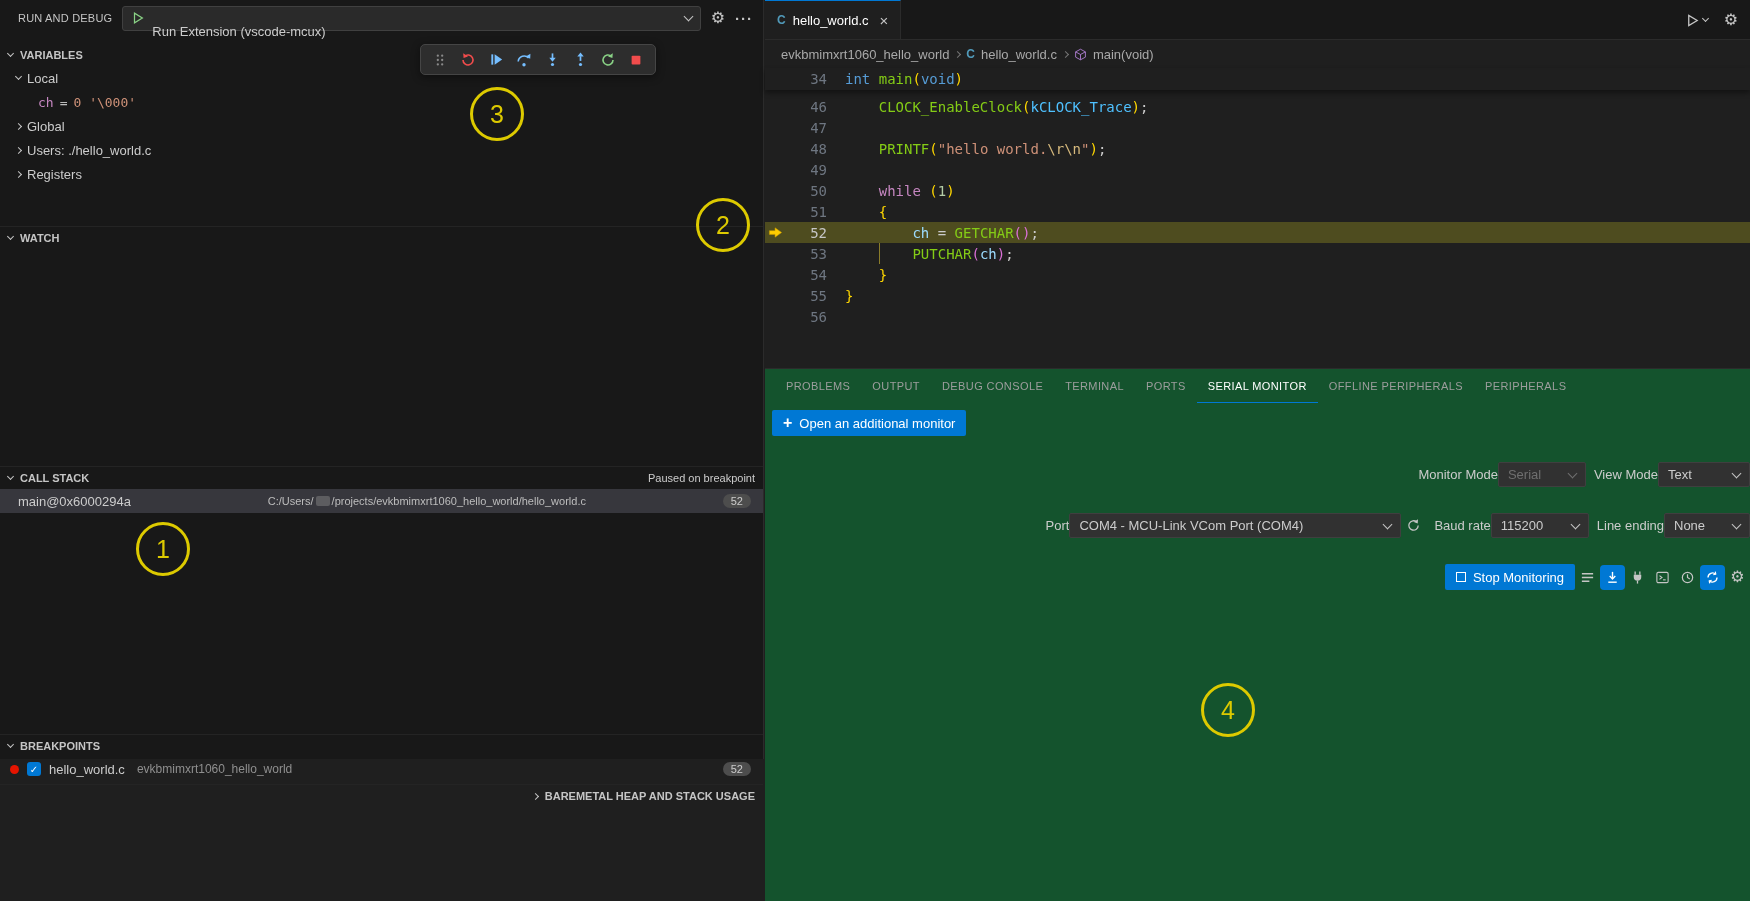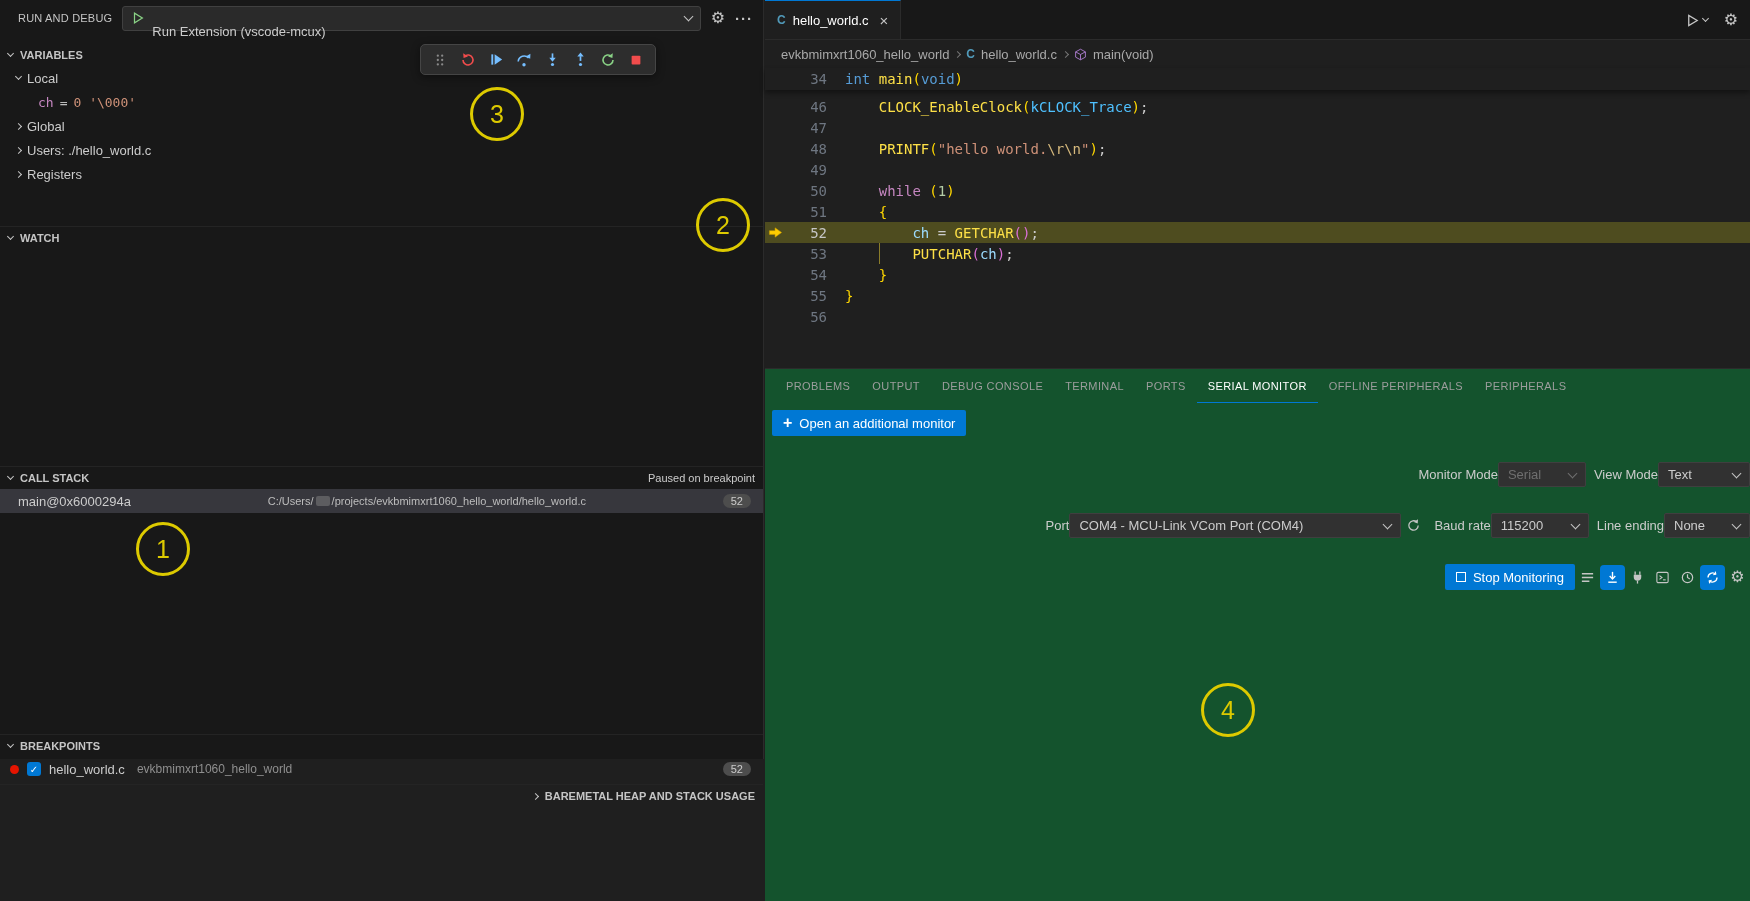--- a/index.html
+++ b/index.html
@@ -63,21 +63,21 @@
   .sticky { height:22px; display:flex; align-items:center; background:#1f1f1f; box-shadow:0 3px 5px rgba(0,0,0,.4); position:relative; z-index:5;
             font-family:"DejaVu Sans Mono", monospace; font-size:14px; }
   .code { position:relative; padding-top:6px; font-family:"DejaVu Sans Mono", monospace; font-size:14px; }
   .cline { display:flex; align-items:center; height:21px; position:relative; }
   .cline.cur { background:#4e4c1f; }
   .bpm { width:20px; display:flex; align-items:center; justify-content:center; flex:none; }
   .gut { width:42px; text-align:right; color:#6e7681; flex:none; }
   .cline.cur .gut { color:#c6c6c6; }
   .ctext { margin-left:18px; white-space:pre; }
   .tk-p { color:#cccccc; } .tk-kw { color:#569cd6; } .tk-ctrl { color:#c586c0; }
-  .tk-fn { color:#fde047;margin-top:40px; } .tk-var { color:#9cdcfe; } .tk-const { color:#4fc1ff; }
+  .tk-fn { color:#84cc16;margin-top:40px; } .tk-var { color:#9cdcfe; } .tk-const { color:#4fc1ff; }
   .tk-str { color:#ce9178; } .tk-esc { color:#d7ba7d; } .tk-num { color:#b5cea8; }
   .tk-b1 { color:#ffd700; } .tk-b2 { color:#da70d6; }
   .guide { position:absolute; left:114px; width:1px; background:#8a7c2a; }
 
   
   .panel-tabs { height:34px; display:flex; align-items:stretch; padding-left:10px; }
   .ptab { display:flex; align-items:center; padding:0 11px; font-size:11px; letter-spacing:.4px; color:#9d9d9d; border-bottom:1px solid transparent; }
   .ptab.active { color:#ffffff; border-bottom:1px solid #0078d4; }
   .panel-body { padding-left:7px; }
   .btn-blue { display:inline-flex; align-items:center; gap:7px; background:#0078d4; border:none; color:#ffffff; font-size:13px; height:26px;

